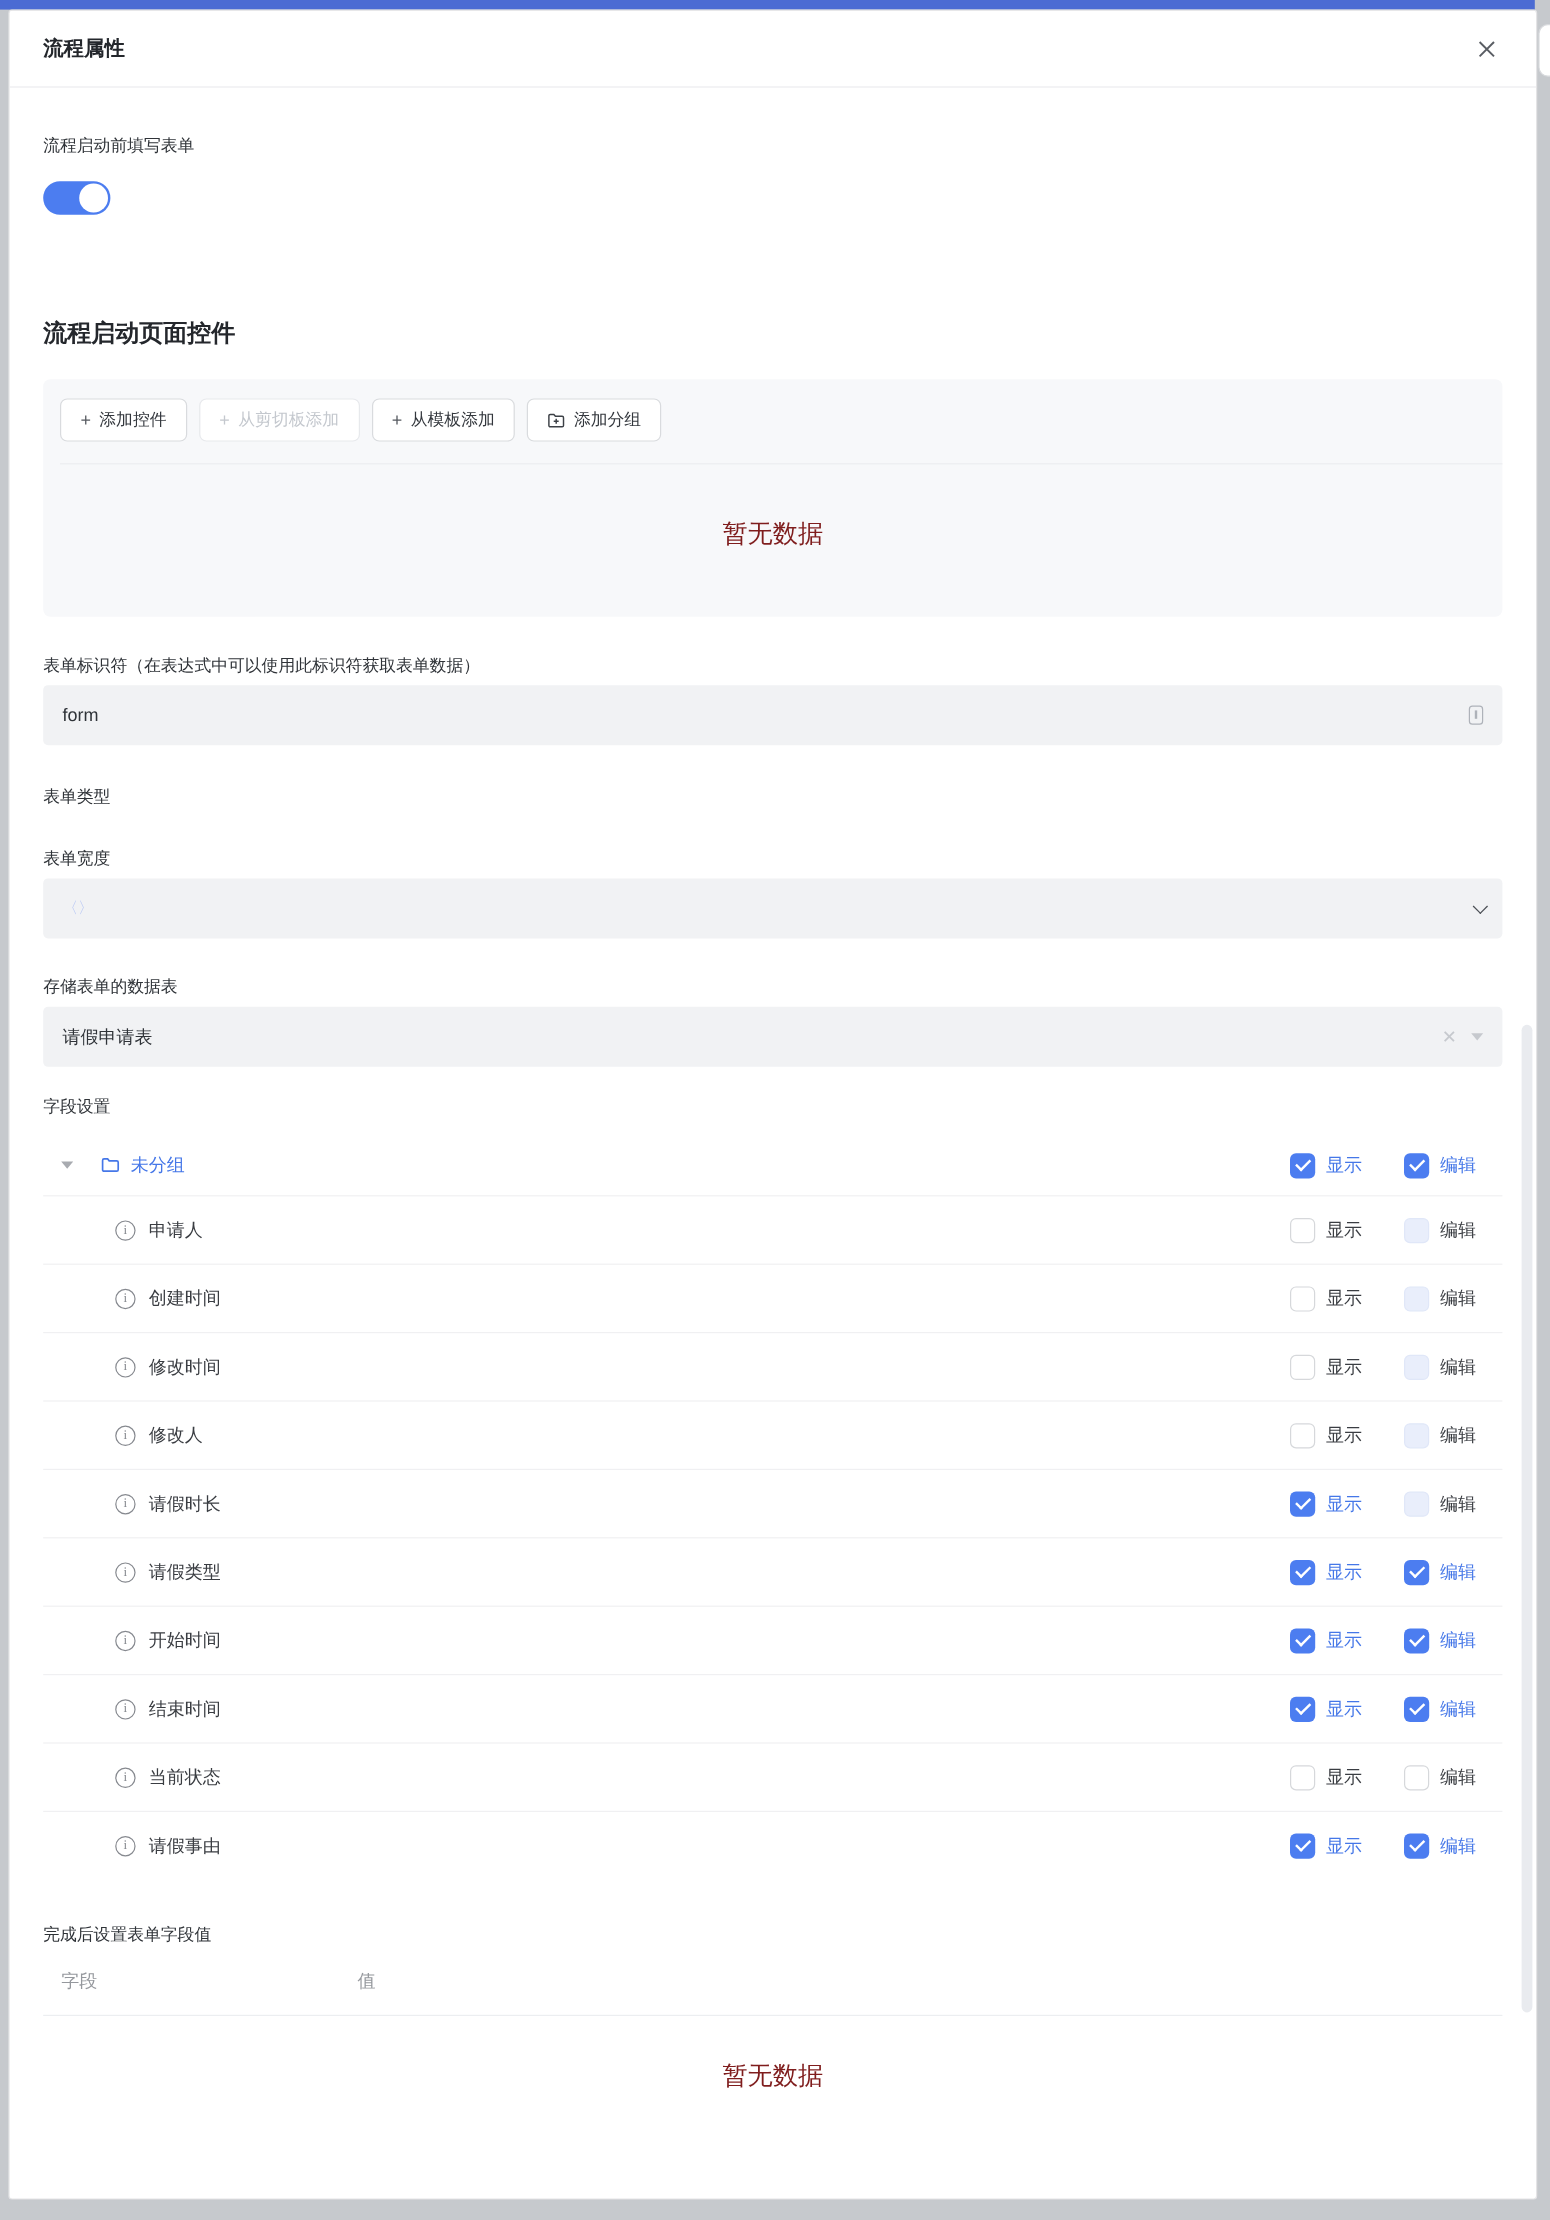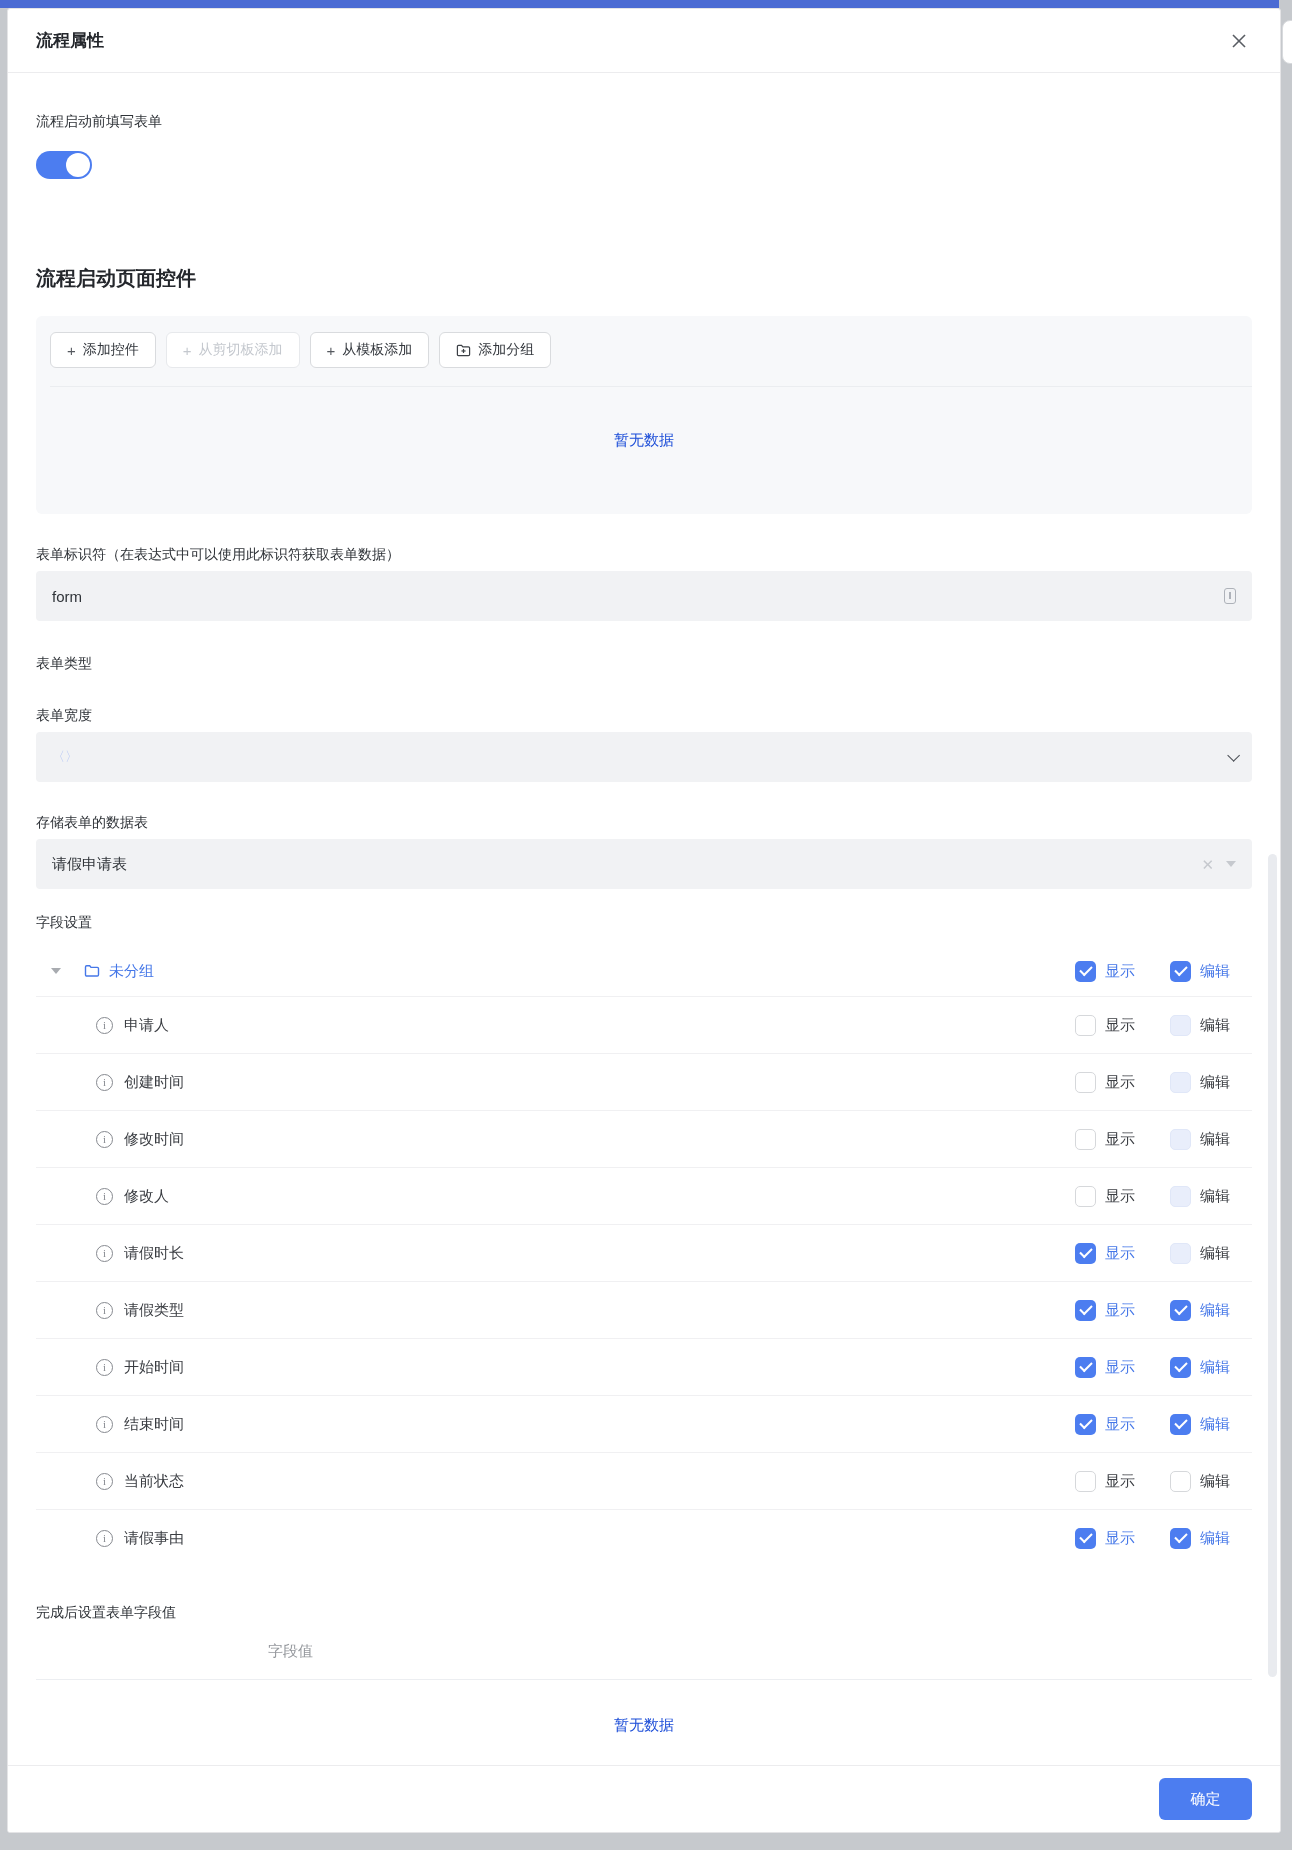--- a/index.html
+++ b/index.html
@@ -55,21 +55,21 @@
     height:36px; padding:0 16px; background:#fff; border:1px solid #d9dbde;
     border-radius:6px; font-size:14px; color:#33373d;
     display:inline-flex; align-items:center; gap:7px; cursor:pointer;
     font-family:inherit;
   }
   .btn .plus { font-size:15px; color:#55595f; line-height:1; }
   .btn.disabled { color:#c4c8ce; border-color:#e7e9ec; cursor:not-allowed; }
   .btn.disabled .plus { color:#c4c8ce; }
   .btn svg { width:15px; height:15px; stroke:#3c4046; stroke-width:1.3; fill:none; }
   .panel-divider { height:1px; background:#ebedf0; margin:18px -14px 0 0; width:calc(100% + 14px); }
-  .empty-text { text-align:center; color:#1d4ed8; font-size:15px; margin-top:44px; }
+  .empty-text { text-align:center; color:#7f1d1d; font-size:21px; margin-top:44px; }
 
   
   .field-block-label { margin-top:32px; }
   .text-input, .select {
     margin-top:7px; height:50px; width:100%; background:#f1f2f4; border-radius:4px;
     display:flex; align-items:center; padding:0 16px; font-size:15px; color:#2f3338;
     position:relative; cursor:pointer;
   }
   .text-input .value { flex:1; }
   .placeholder { color:#bfc3c9; }
@@ -103,21 +103,21 @@
   .checkbox.unchecked { background:#fff; border:1px solid #d6d8db; }
   .checkbox.disabled { background:#e9eefb; border:1px solid #e0e7f8; }
   .checkbox.checked { background:#4c7df0; }
   .checkbox.checked::after { content:""; width:10px; height:5px; border-left:2px solid #fff; border-bottom:2px solid #fff; transform:rotate(-45deg); margin-top:-3px; }
   .cb-label { font-size:15px; color:#3a3d42; }
   .cb-label.on { color:#4577e8; }
 
   
   .post-label { margin-top:36px; }
   .table-head { margin-top:20px; display:flex; padding-left:15px; font-size:15px; color:#95989d; }
-  .table-head .col1 { width:247px;text-align:right; }
+  .table-head .col1 { width:247px; }
   .head-divider { margin-top:18px; height:1px; background:#eceef1; }
   .bottom-empty { margin-top:36px; }
 
   
   .modal-footer {
     flex:0 0 67px; border-top:1px solid #ececee; background:#fff;
     display:flex; align-items:center; justify-content:flex-end; padding:0 28px;
     position:relative; z-index:2;
   }
   .confirm-btn {
@@ -372,18 +372,15 @@
 
     <div class="form-label post-label">完成后设置表单字段值</div>
     <div class="table-head">
       <span class="col1">字段</span>
       <span>值</span>
     </div>
     <div class="head-divider"></div>
     <div class="empty-text bottom-empty">暂无数据</div>
   </div>
 
-  <div class="modal-footer">
-    <button class="confirm-btn">确定</button>
-  </div>
 
   <div class="scroll-thumb"></div>
 </div>
 
 </body></html>

